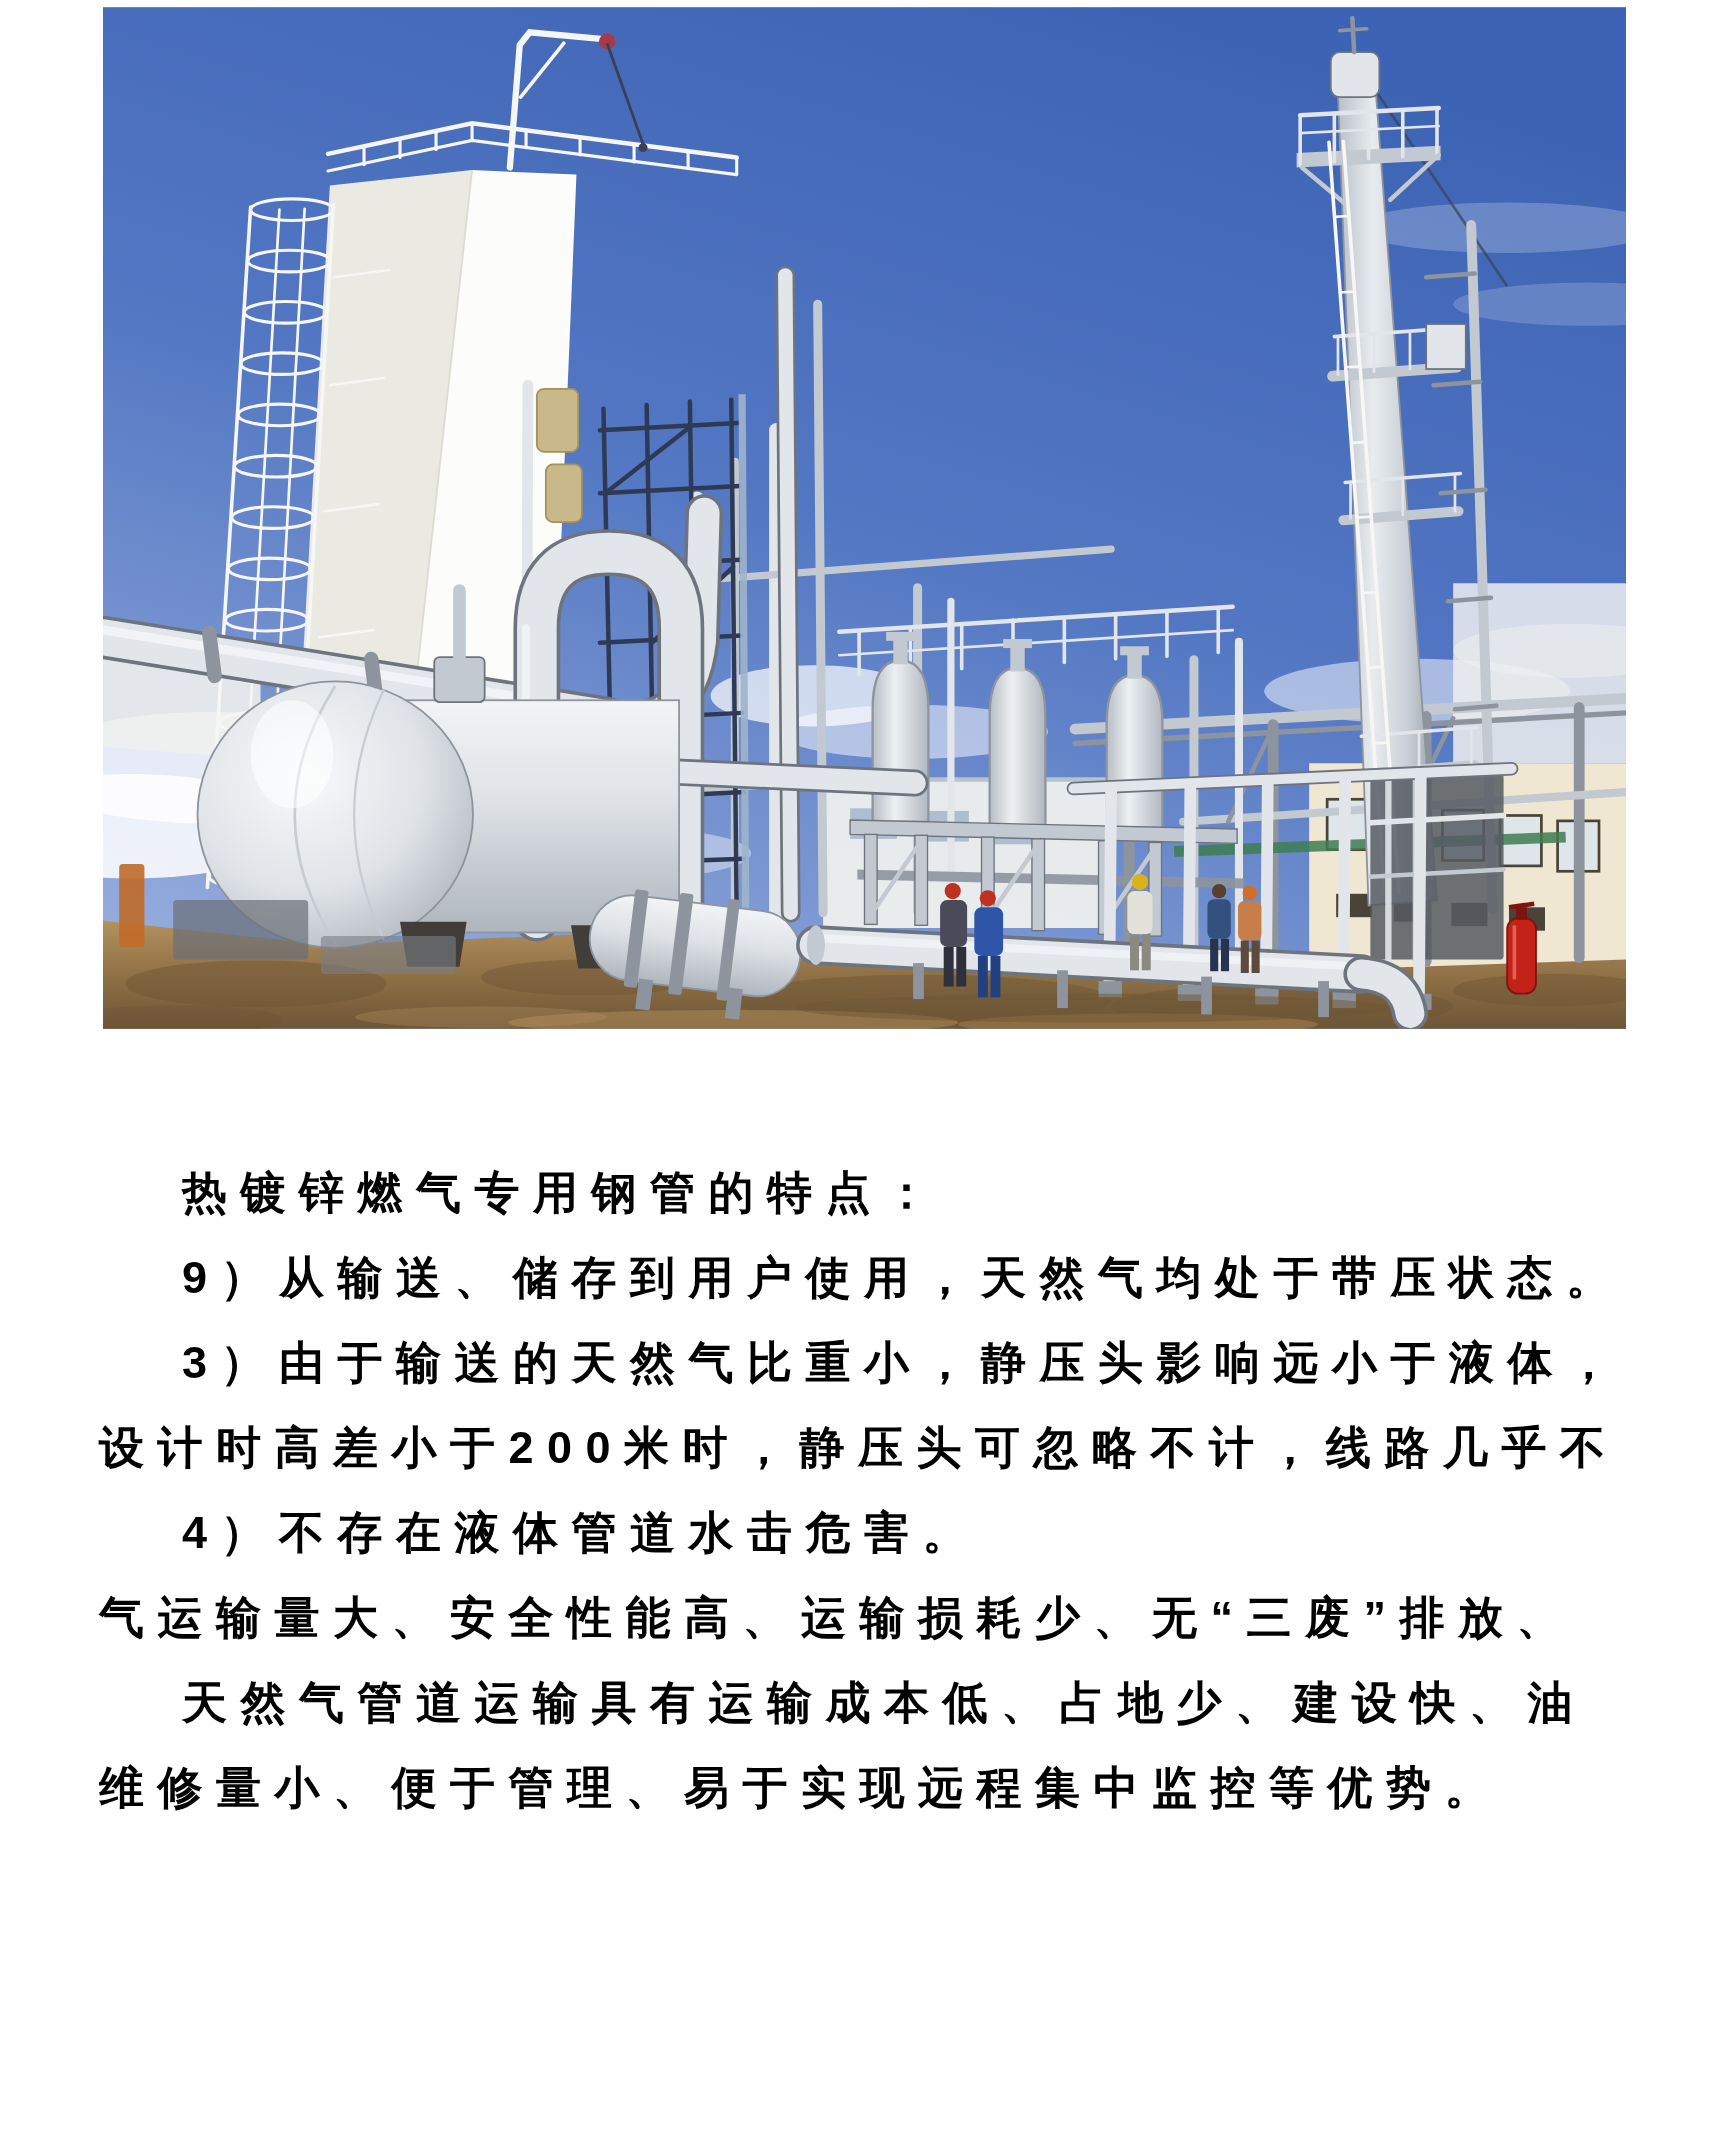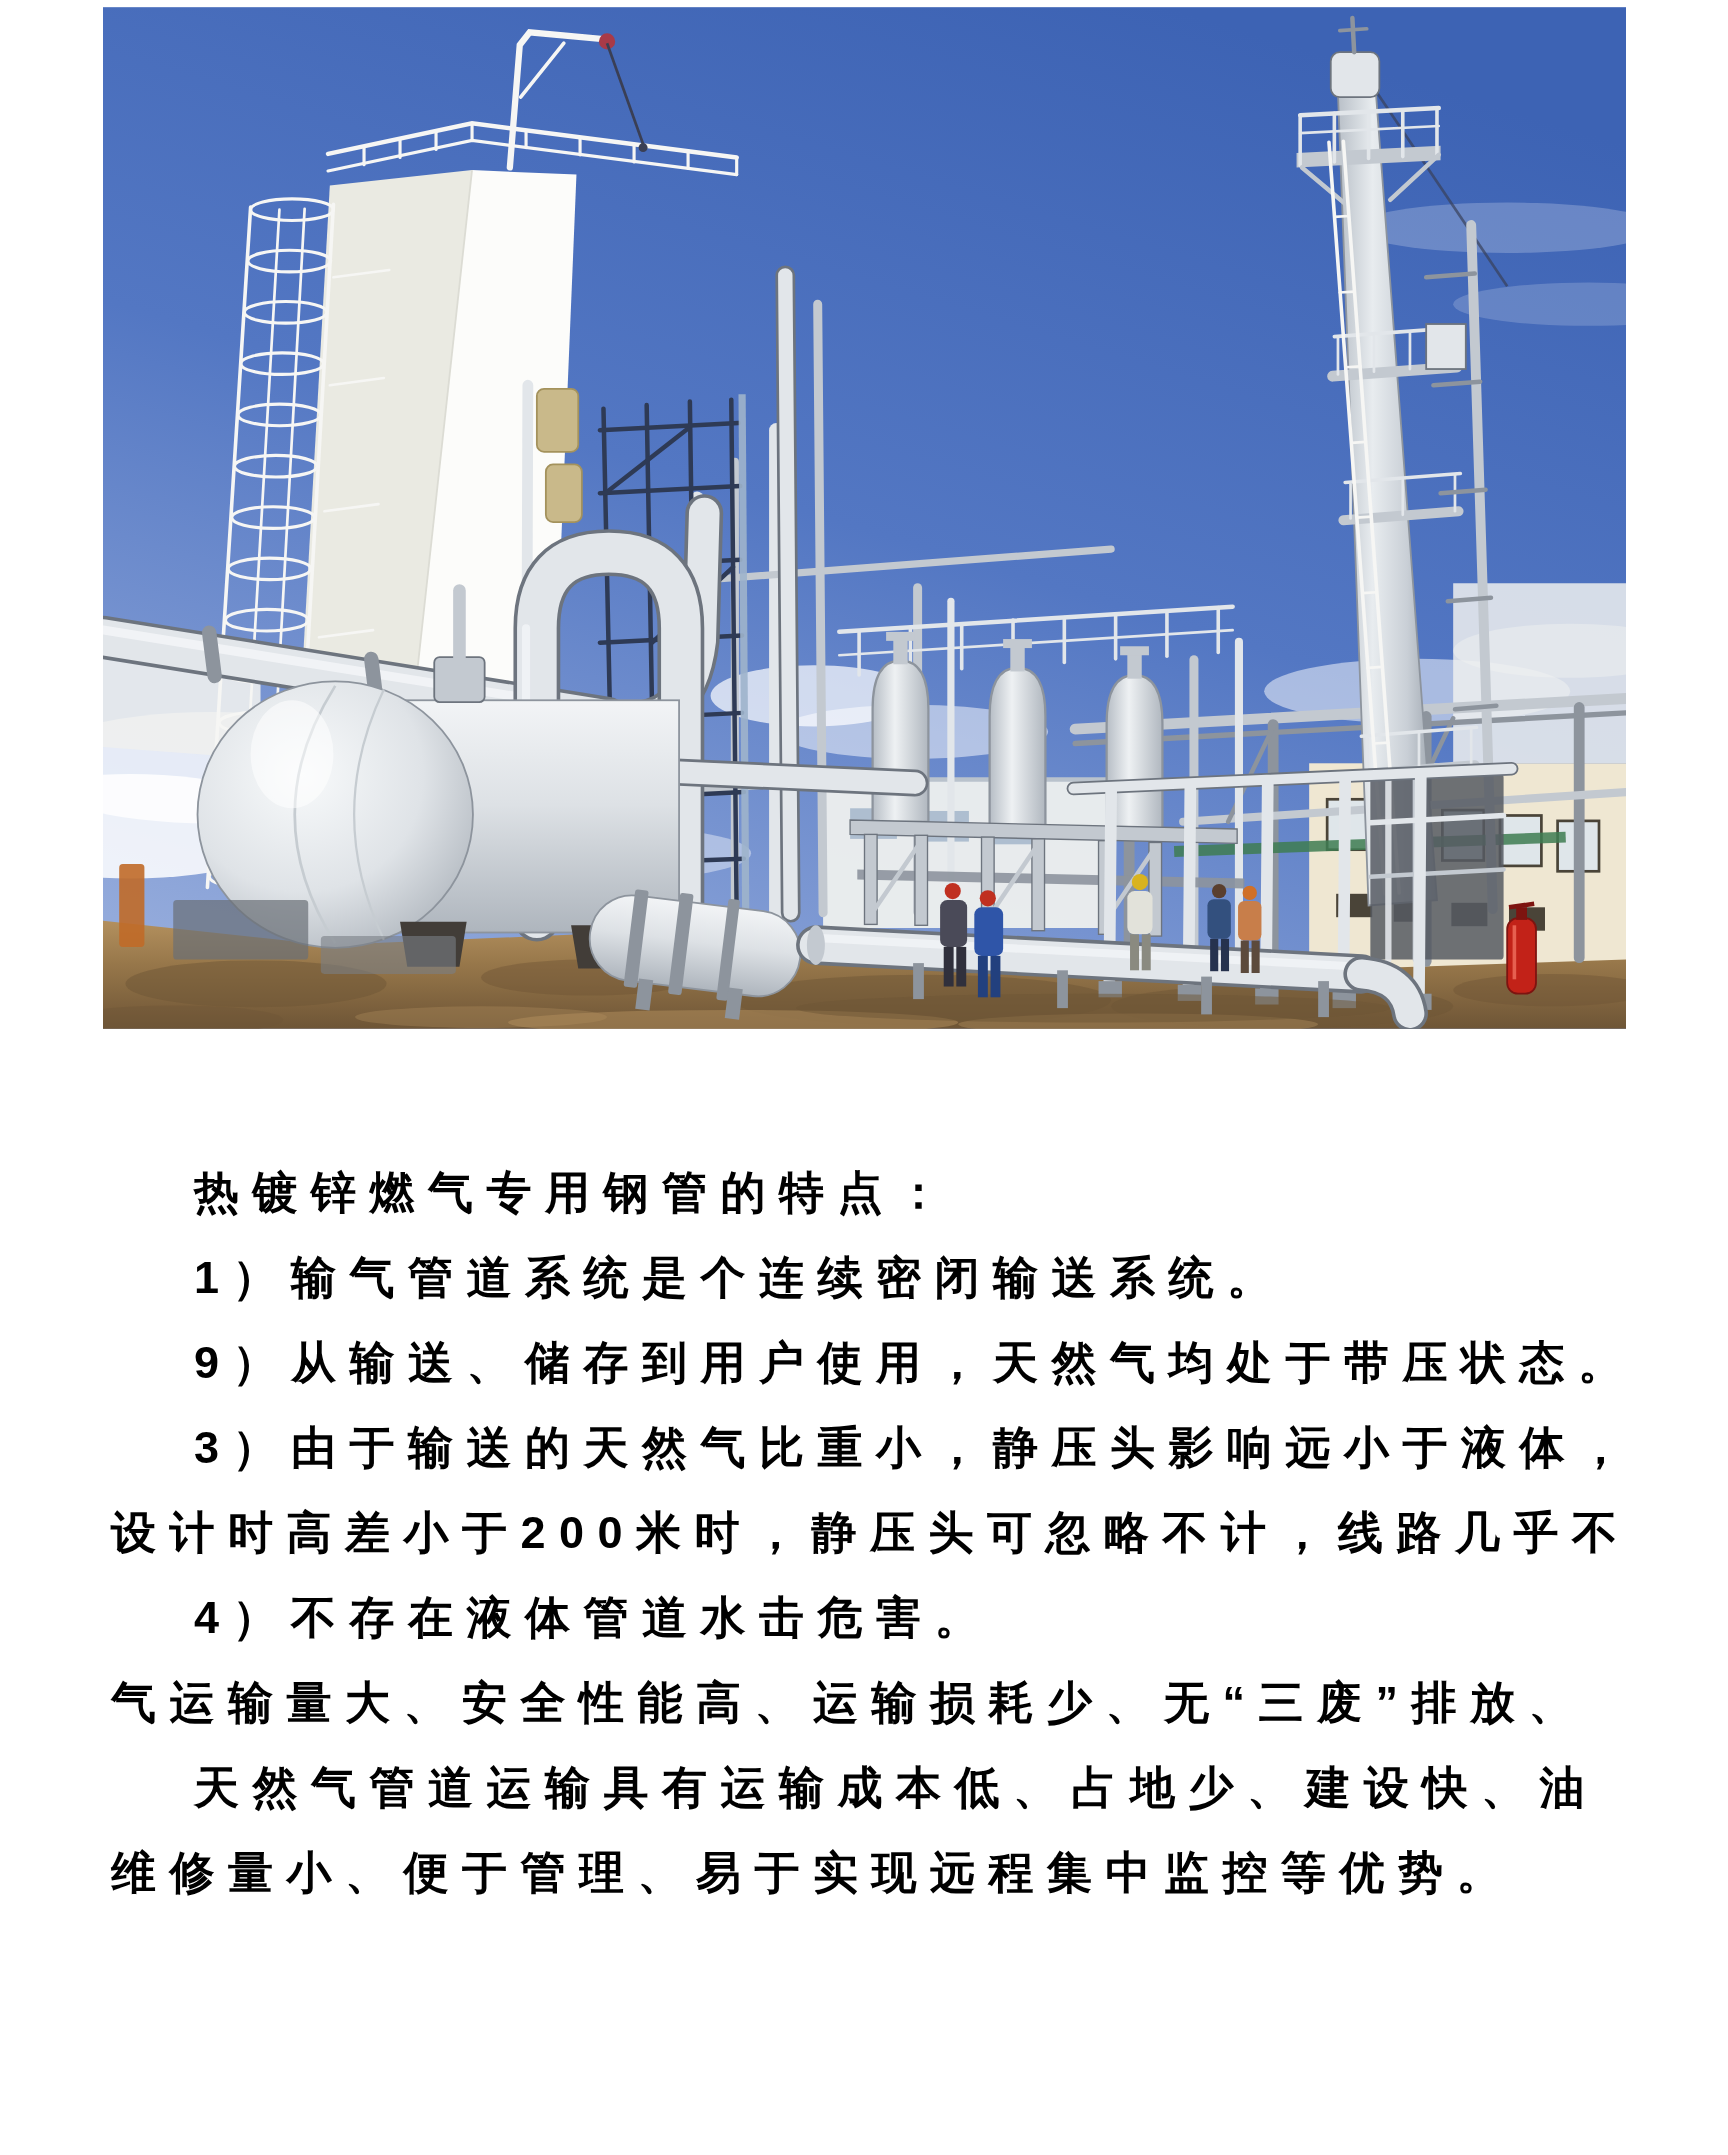--- a/index.html
+++ b/index.html
@@ -1,20 +1,20 @@
 <!DOCTYPE html>
 <html style="--sky_top: #3d63b4; --sky_mid: #5377c3; --sky_low: #93aadb; --cloud: #ffffff; --tower_bright: #fcfcfa; --tower_shade: #eaeae2; --rail_white: #f6f6f4; --metal_light: #e2e6ea; --metal_mid: #c3c9d0; --metal_dark: #8d949d; --steel_edge: #6d747e; --scaffold_dark: #2e3a55; --building_cream: #efe7d2; --building_white: #eef0ee; --window_dark: #4a4438; --ground_light: #b3905e; --ground_mid: #97774a; --ground_dark: #6e5536; --worker_blue: #2f55a8; --helmet_red: #c03020; --helmet_yellow: #d9b31f; --extinguisher_red: #c22218; --valve_green: #2e8b7a; --text_color: #000000;font-size:14.4px"><head>
 <meta charset="utf-8">
 <style>
   html,body{margin:0;padding:0;background:#ffffff;width:1728px;height:2156px;overflow:hidden;
     font-family:"Liberation Sans", sans-serif;}
   .page{position:relative;width:1728px;height:2156px;background:#ffffff;}
   .photo{position:absolute;left:103px;top:7.2px;width:1523px;height:1022px;overflow:hidden;}
   .photo svg{display:block;}
-  .article{position:absolute;left:99px;top:1150px;width:1536px;color:var(--text_color,#000);margin-left:12px;}
+  .article{position:absolute;left:99px;top:1150px;width:1536px;color:var(--text_color,#000);}
   .line{height:85px;line-height:85px;font-size:45px;letter-spacing:13.5px;white-space:nowrap;
     font-weight:600;transform-origin:left center;}
   .indent{padding-left:83px;}
   
   .st-sky0{stop-color:var(--sky_top)} .st-sky1{stop-color:var(--sky_mid)} .st-sky2{stop-color:var(--sky_low)}
   .st-g0{stop-color:var(--ground_light)} .st-g1{stop-color:var(--ground_mid)} .st-g2{stop-color:var(--ground_dark)}
   .st-sp0{stop-color:#f8fafb} .st-sp1{stop-color:#dfe3e7} .st-sp2{stop-color:#a9b0b8}
   .st-hv0{stop-color:#f2f4f6} .st-hv1{stop-color:#dde1e5} .st-hv2{stop-color:#aeb5bd}
   .st-c0{stop-color:#b9c0c8} .st-c1{stop-color:#e8ecef} .st-c2{stop-color:#c9cfd6} .st-c3{stop-color:#99a1aa}
   .st-v0{stop-color:#b6bdc5} .st-v1{stop-color:#eef1f3} .st-v2{stop-color:#b0b7bf}
@@ -456,21 +456,20 @@
         <rect class="f-ext" x="1560" y="1012" width="32" height="84" rx="12" stroke="#7d1410" stroke-width="2"></rect>
         <rect x="1570" y="1000" width="12" height="14" fill="#7d1410"></rect>
         <line x1="1562" y1="1000" x2="1590" y2="996" stroke="#7d1410" stroke-width="5"></line>
         <line x1="1568" y1="1020" x2="1568" y2="1080" stroke="#ff8a76" stroke-width="4" opacity="0.6"></line>
       </g>
     </svg>
   </figure>
 
   <div class="article">
     <div class="line indent">热镀锌燃气专用钢管的特点：</div>
-    <div class="line indent">1）输气管道系统是个连续密闭输送系统。</div>
     <div class="line indent">9）从输送、储存到用户使用，天然气均处于带压状态。</div>
     <div class="line indent">3）由于输送的天然气比重小，静压头影响远小于液体，</div>
     <div class="line">设计时高差小于200米时，静压头可忽略不计，线路几乎不</div>
     <div class="line indent">4）不存在液体管道水击危害。</div>
     <div class="line">气运输量大、安全性能高、运输损耗少、无“三废”排放、</div>
     <div class="line indent">天然气管道运输具有运输成本低、占地少、建设快、油</div>
     <div class="line">维修量小、便于管理、易于实现远程集中监控等优势。</div>
   </div>
 
 </div>

